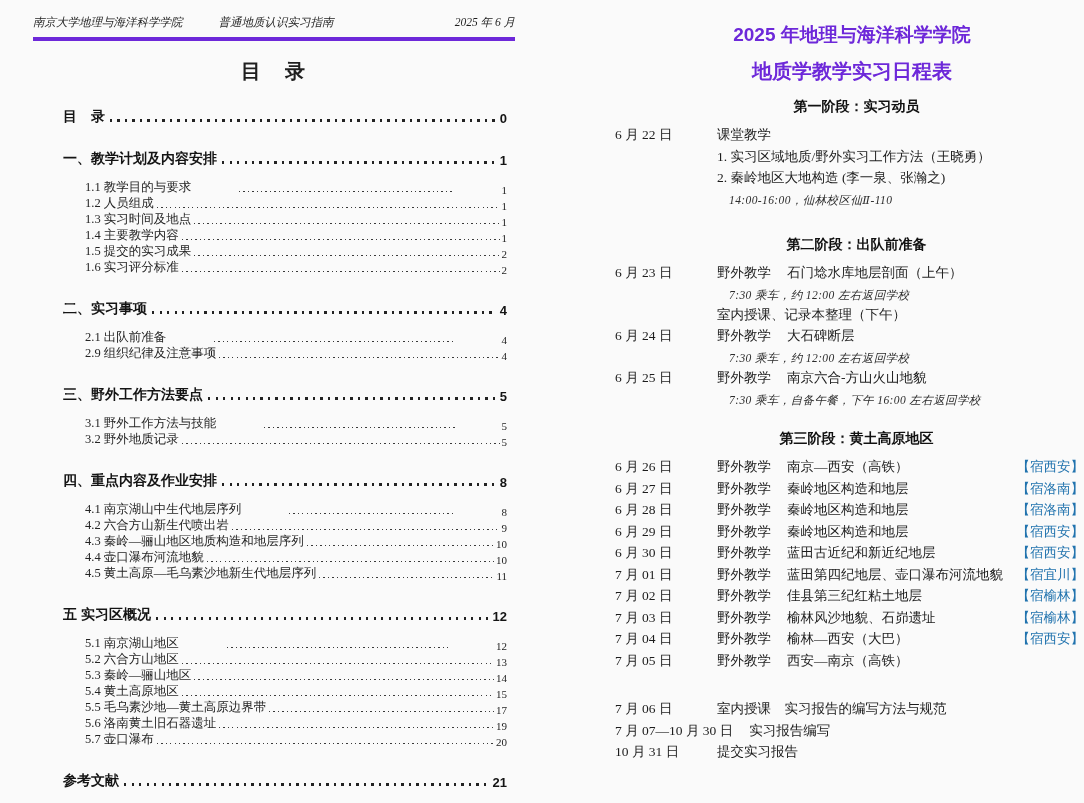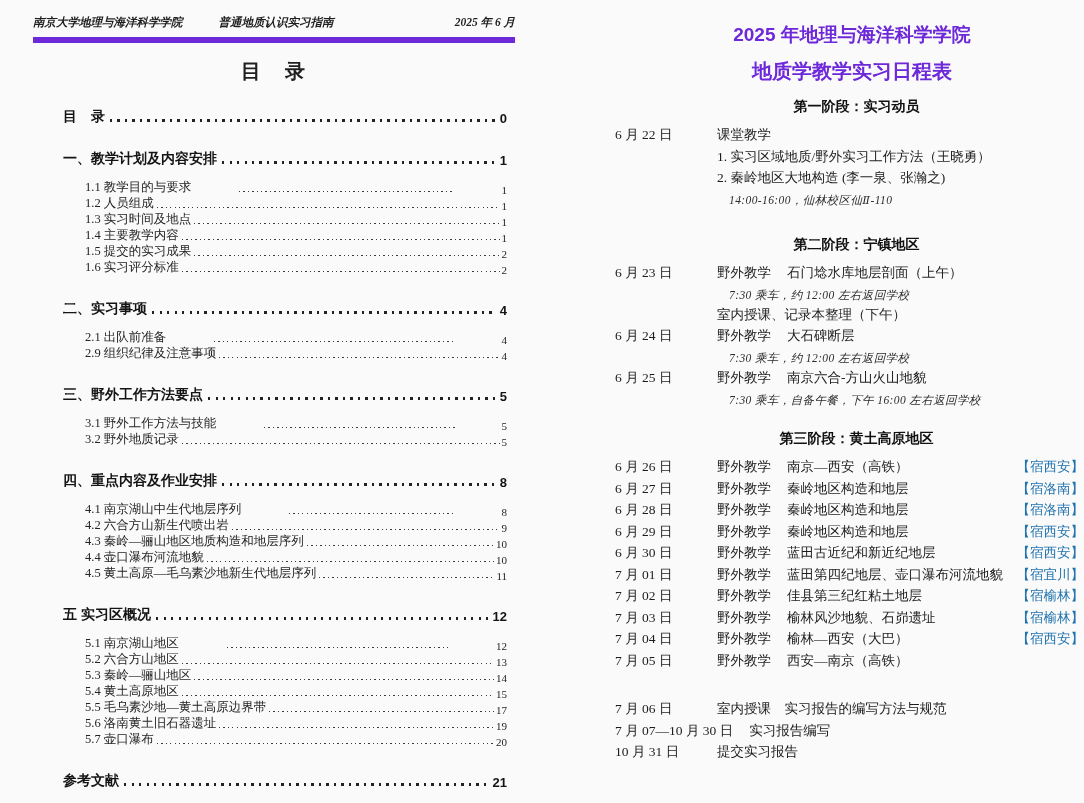--- a/index.html
+++ b/index.html
@@ -1,22 +1,22 @@
 <!DOCTYPE html>
 <html style="--accent: #2173ae;"><head>
 <meta charset="utf-8">
 <style>
   html,body{margin:0;padding:0;background:#eee;}
   .canvas{position:relative;width:1084px;height:803px;background:#fafafa;overflow:hidden;
           font-family:"Liberation Serif","DejaVu Serif",serif;color:#1f1f1f;}
 
   
   .lp-header{position:absolute;left:33px;top:15px;width:482px;display:flex;align-items:baseline;
-             border-bottom:6px solid #6d28d9;padding-bottom:7px;
-             font-style:italic;font-weight:bold;font-size:11.5px;white-space:nowrap;}
+             border-bottom:4px solid #6d28d9;padding-bottom:7px;
+             font-style:italic;font-weight:normal;font-size:11.5px;white-space:nowrap;}
   .lp-header .inst{margin-right:36px;}
   .lp-header .hdate{margin-left:auto;}
 
   .toc-title{position:absolute;left:33px;top:58px;width:482px;margin:0;text-align:center;
              font-weight:bold;font-size:20px;letter-spacing:2px;}
 
   .toc{position:absolute;left:63px;top:106px;width:444px;}
   .trow{display:flex;align-items:flex-end;white-space:nowrap;}
   .trow.l1{height:20px;margin-top:22px;font-family:"Liberation Sans","DejaVu Sans",sans-serif;
            font-weight:bold;font-size:14px;color:#141414;}
@@ -226,21 +226,21 @@
         </div>
       <div class="srow">
           <span class="d"></span>
           <span class="txt">2. 秦岭地区大地构造 (李一泉、张瀚之)</span>
         </div>
       <div class="nrow">14:00-16:00，仙林校区仙Ⅱ-110</div>
     </div>
   </section>
 
   <section class="stage s2">
-    <div class="sh">第二阶段：宁镇地区</div>
+    <div class="sh">第二阶段：出队前准备</div>
     <div class="rows">
       <div class="srow">
           <span class="d">6 月 23 日</span>
           <span class="act">野外教学</span>
           <span class="txt">石门埝水库地层剖面（上午）</span>
         </div>
       <div class="nrow">7:30 乘车，约 12:00 左右返回学校</div>
       <div class="srow">
           <span class="d"></span>
           <span class="txt">室内授课、记录本整理（下午）</span>

